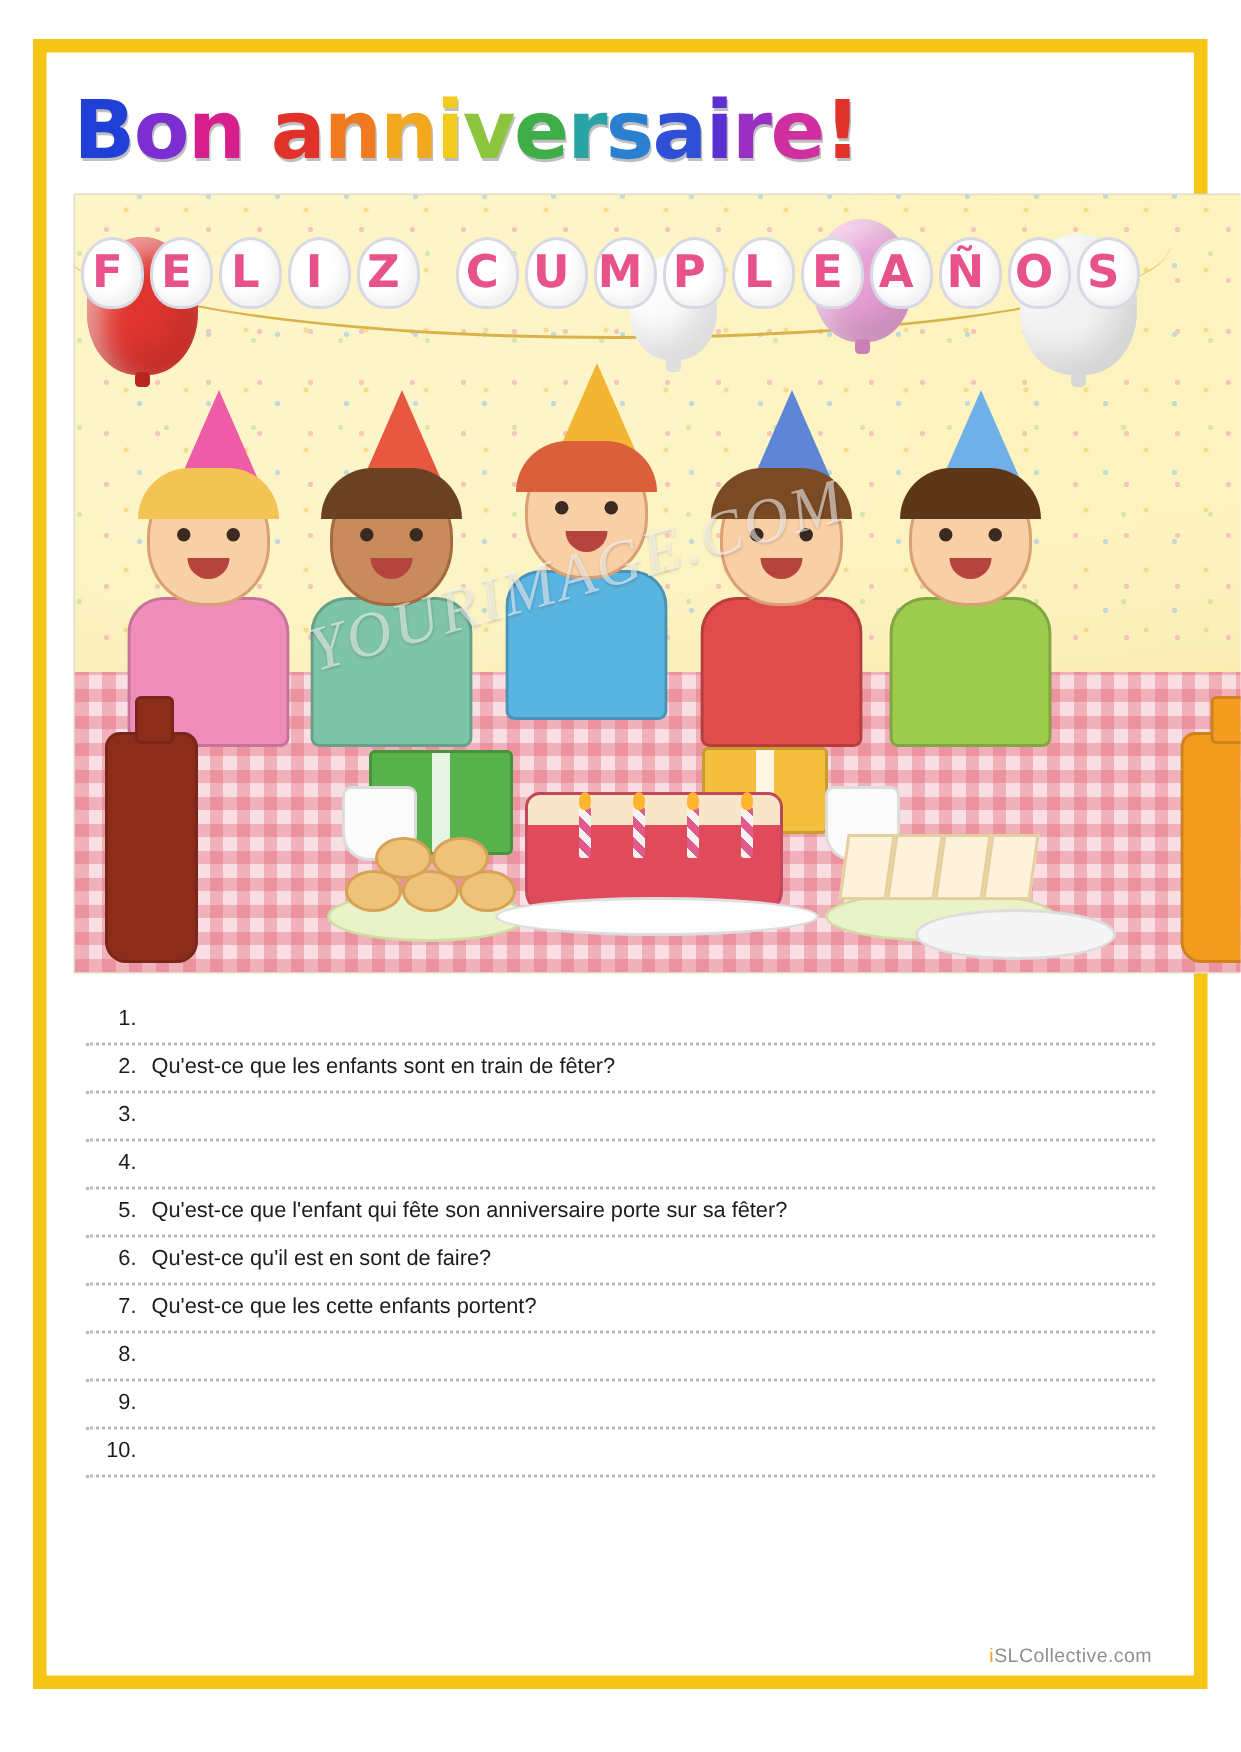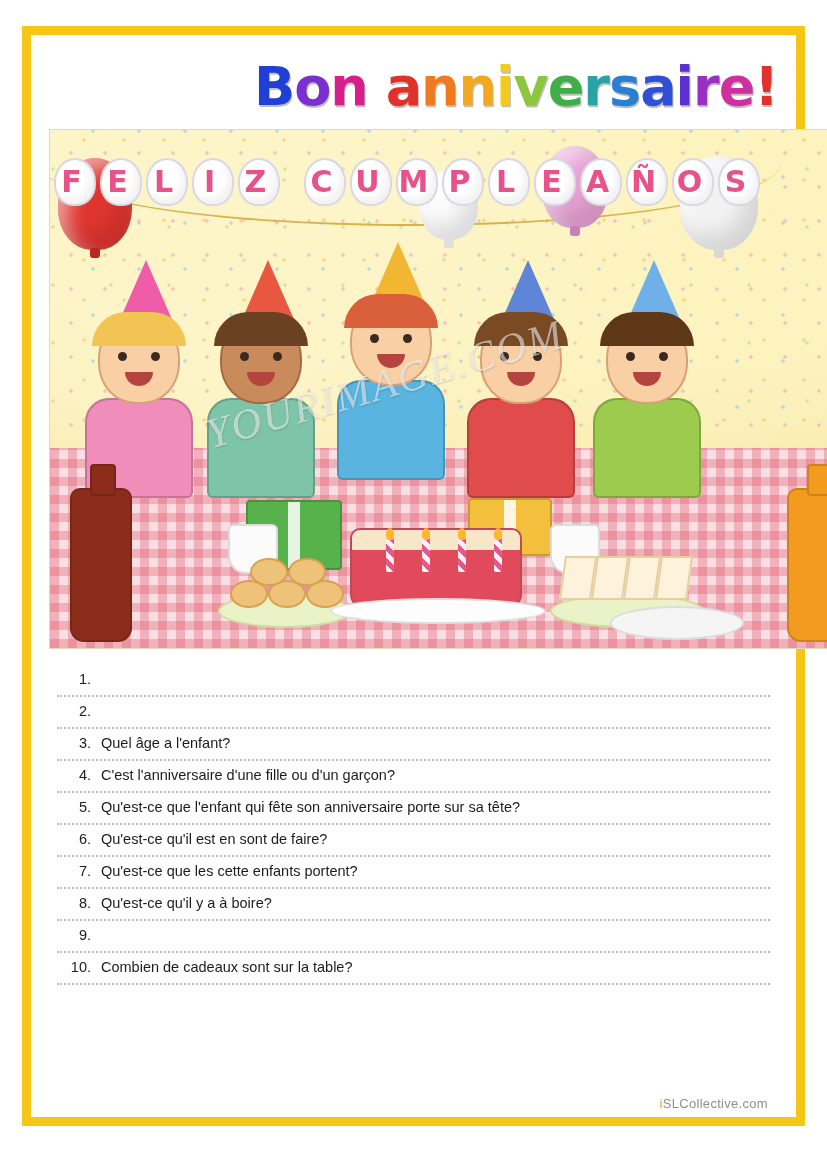--- a/index.html
+++ b/index.html
@@ -39,21 +39,21 @@
     left: 0;
     top: 0;
     right: 0;
     bottom: 0;
     padding: 10px 18px 6px 18px;
     box-sizing: border-box;
   }
 
   
   .title-wrap {
-    text-align: right;
+    text-align: left;
     padding-top: 6px;
     height: 78px;
   }
   .title {
     font-family: "DejaVu Sans", sans-serif;
     font-weight: bold;
     font-size: 54px;
     letter-spacing: -1px;
     line-height: 72px;
     white-space: pre;
@@ -511,51 +511,48 @@
 
         <div class="watermark">YOURIMAGE.COM</div>
       </div>
 
       <div class="questions" id="questions-holder">
           <div class="q-row">
             <div class="q-num">1.</div>
           </div>
           <div class="q-row">
             <div class="q-num">2.</div>
+            <div class="q-text">Qu'est-ce que les enfants sont en train de fêter?</div>
           </div>
           <div class="q-row">
             <div class="q-num">3.</div>
-            <div class="q-text">Quel âge a l'enfant?</div>
           </div>
           <div class="q-row">
             <div class="q-num">4.</div>
-            <div class="q-text">C'est l'anniversaire d'une fille ou d'un garçon?</div>
           </div>
           <div class="q-row">
             <div class="q-num">5.</div>
-            <div class="q-text">Qu'est-ce que l'enfant qui fête son anniversaire porte sur sa tête?</div>
+            <div class="q-text">Qu'est-ce que l'enfant qui fête son anniversaire porte sur sa fêter?</div>
           </div>
           <div class="q-row">
             <div class="q-num">6.</div>
             <div class="q-text">Qu'est-ce qu'il est en sont de faire?</div>
           </div>
           <div class="q-row">
             <div class="q-num">7.</div>
             <div class="q-text">Qu'est-ce que les cette enfants portent?</div>
           </div>
           <div class="q-row">
             <div class="q-num">8.</div>
-            <div class="q-text">Qu'est-ce qu'il y a à boire?</div>
           </div>
           <div class="q-row">
             <div class="q-num">9.</div>
           </div>
           <div class="q-row">
             <div class="q-num">10.</div>
-            <div class="q-text">Combien de cadeaux sont sur la table?</div>
           </div>
         </div>
 
       <div class="footer">
         <span class="isl">i</span><span>SLCollective.com</span>
       </div>
 
     </div>
   </div>
 </div>

